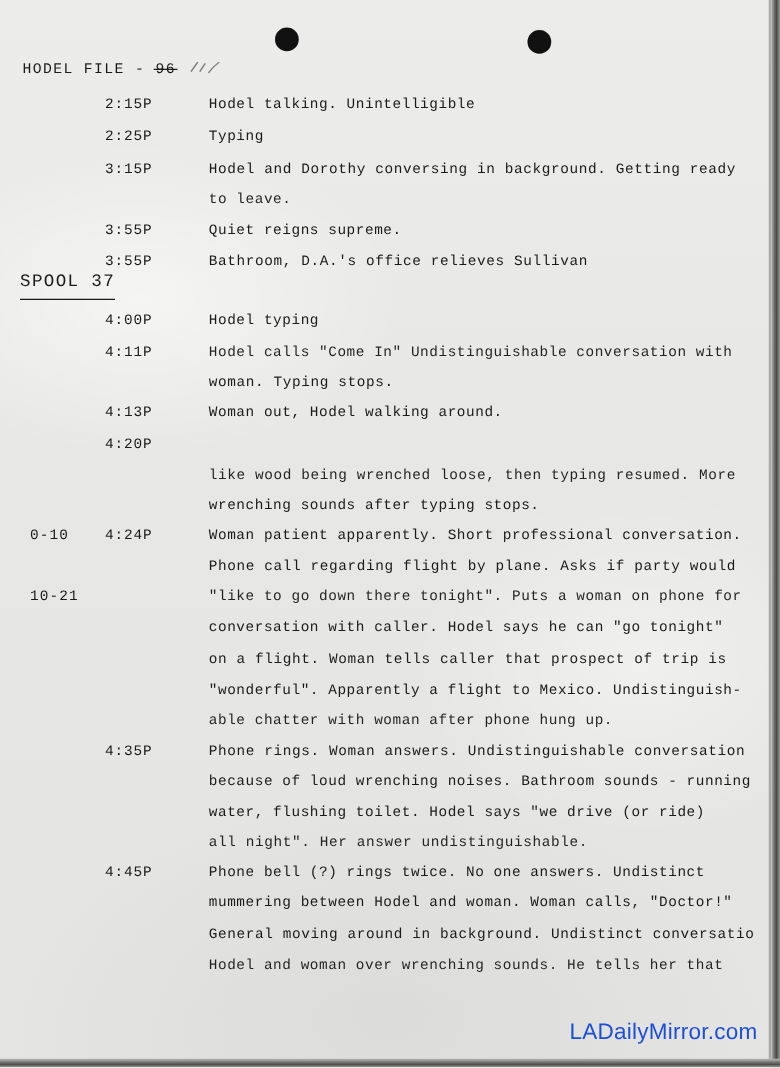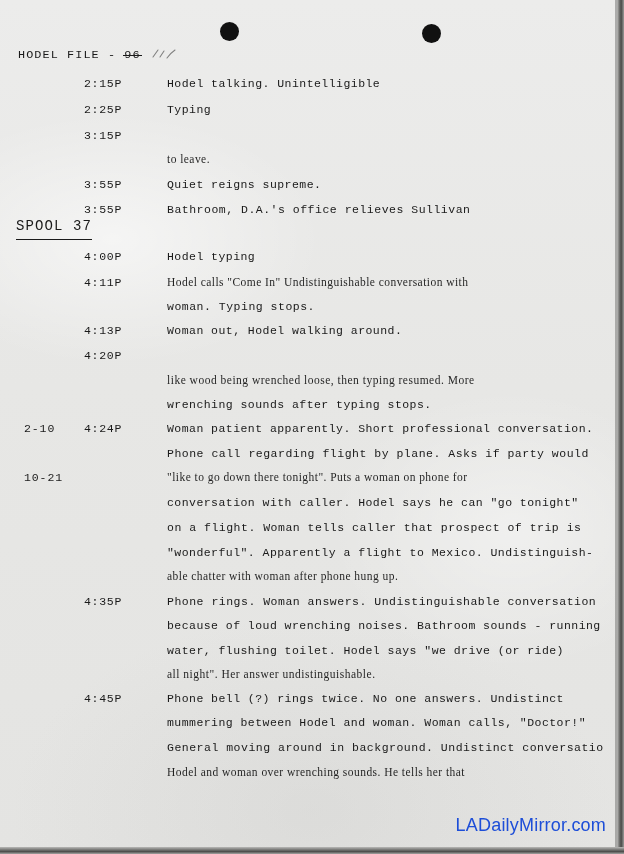--- a/index.html
+++ b/index.html
@@ -132,21 +132,21 @@
   }
   .text {
     position: absolute;
     left: 167px;
     top: 0;
     letter-spacing: 0.45px;
     font-size: 11.5px;
   }
   
   #doc .row:nth-child(3n) .text { letter-spacing: 0.5px; }
-  #doc .row:nth-child(4n) .text { opacity: 0.96; font-family: Liberation Serif, serif; }
+  #doc .row:nth-child(4n) .text { opacity: 0.96; }
 
   #watermark {
     position: absolute;
     right: 18px;
     bottom: 18px;
     font-family: "Liberation Sans", sans-serif;
     font-size: 18px;
     color: #1d4ed8;
     letter-spacing: 0.2px;
     white-space: nowrap;
@@ -182,20 +182,21 @@
         <div class="row" style="top: 72px;">
           <span class="time">2:15P</span>
           <span class="text">Hodel talking.  Unintelligible</span>
         </div>
         <div class="row" style="top: 98px;">
           <span class="time">2:25P</span>
           <span class="text">Typing</span>
         </div>
         <div class="row" style="top: 124px;">
           <span class="time">3:15P</span>
+          <span class="text">Hodel and Dorothy conversing in background.  Getting ready</span>
         </div>
         <div class="row" style="top: 148px;">
           <span class="text">to leave.</span>
         </div>
         <div class="row" style="top: 173px;">
           <span class="time">3:55P</span>
           <span class="text">Quiet reigns supreme.</span>
         </div>
         <div class="row" style="top: 198px;">
           <span class="time">3:55P</span>
@@ -219,21 +220,21 @@
         <div class="row" style="top: 344px;">
           <span class="time">4:20P</span>
         </div>
         <div class="row" style="top: 369px;">
           <span class="text">like wood being wrenched loose, then typing resumed.  More</span>
         </div>
         <div class="row" style="top: 393px;">
           <span class="text">wrenching sounds after typing stops.</span>
         </div>
         <div class="row" style="top: 417px;">
-          <span class="margin-note">2-10</span>
+          <span class="margin-note">0-10</span>
           <span class="time">4:24P</span>
           <span class="text">Woman patient apparently.  Short professional conversation.</span>
         </div>
         <div class="row" style="top: 442px;">
           <span class="text">Phone call regarding flight by plane.  Asks if party would</span>
         </div>
         <div class="row" style="top: 466px;">
           <span class="margin-note">10-21</span>
           <span class="text">"like to go down there tonight". Puts a woman on phone for</span>
         </div>

